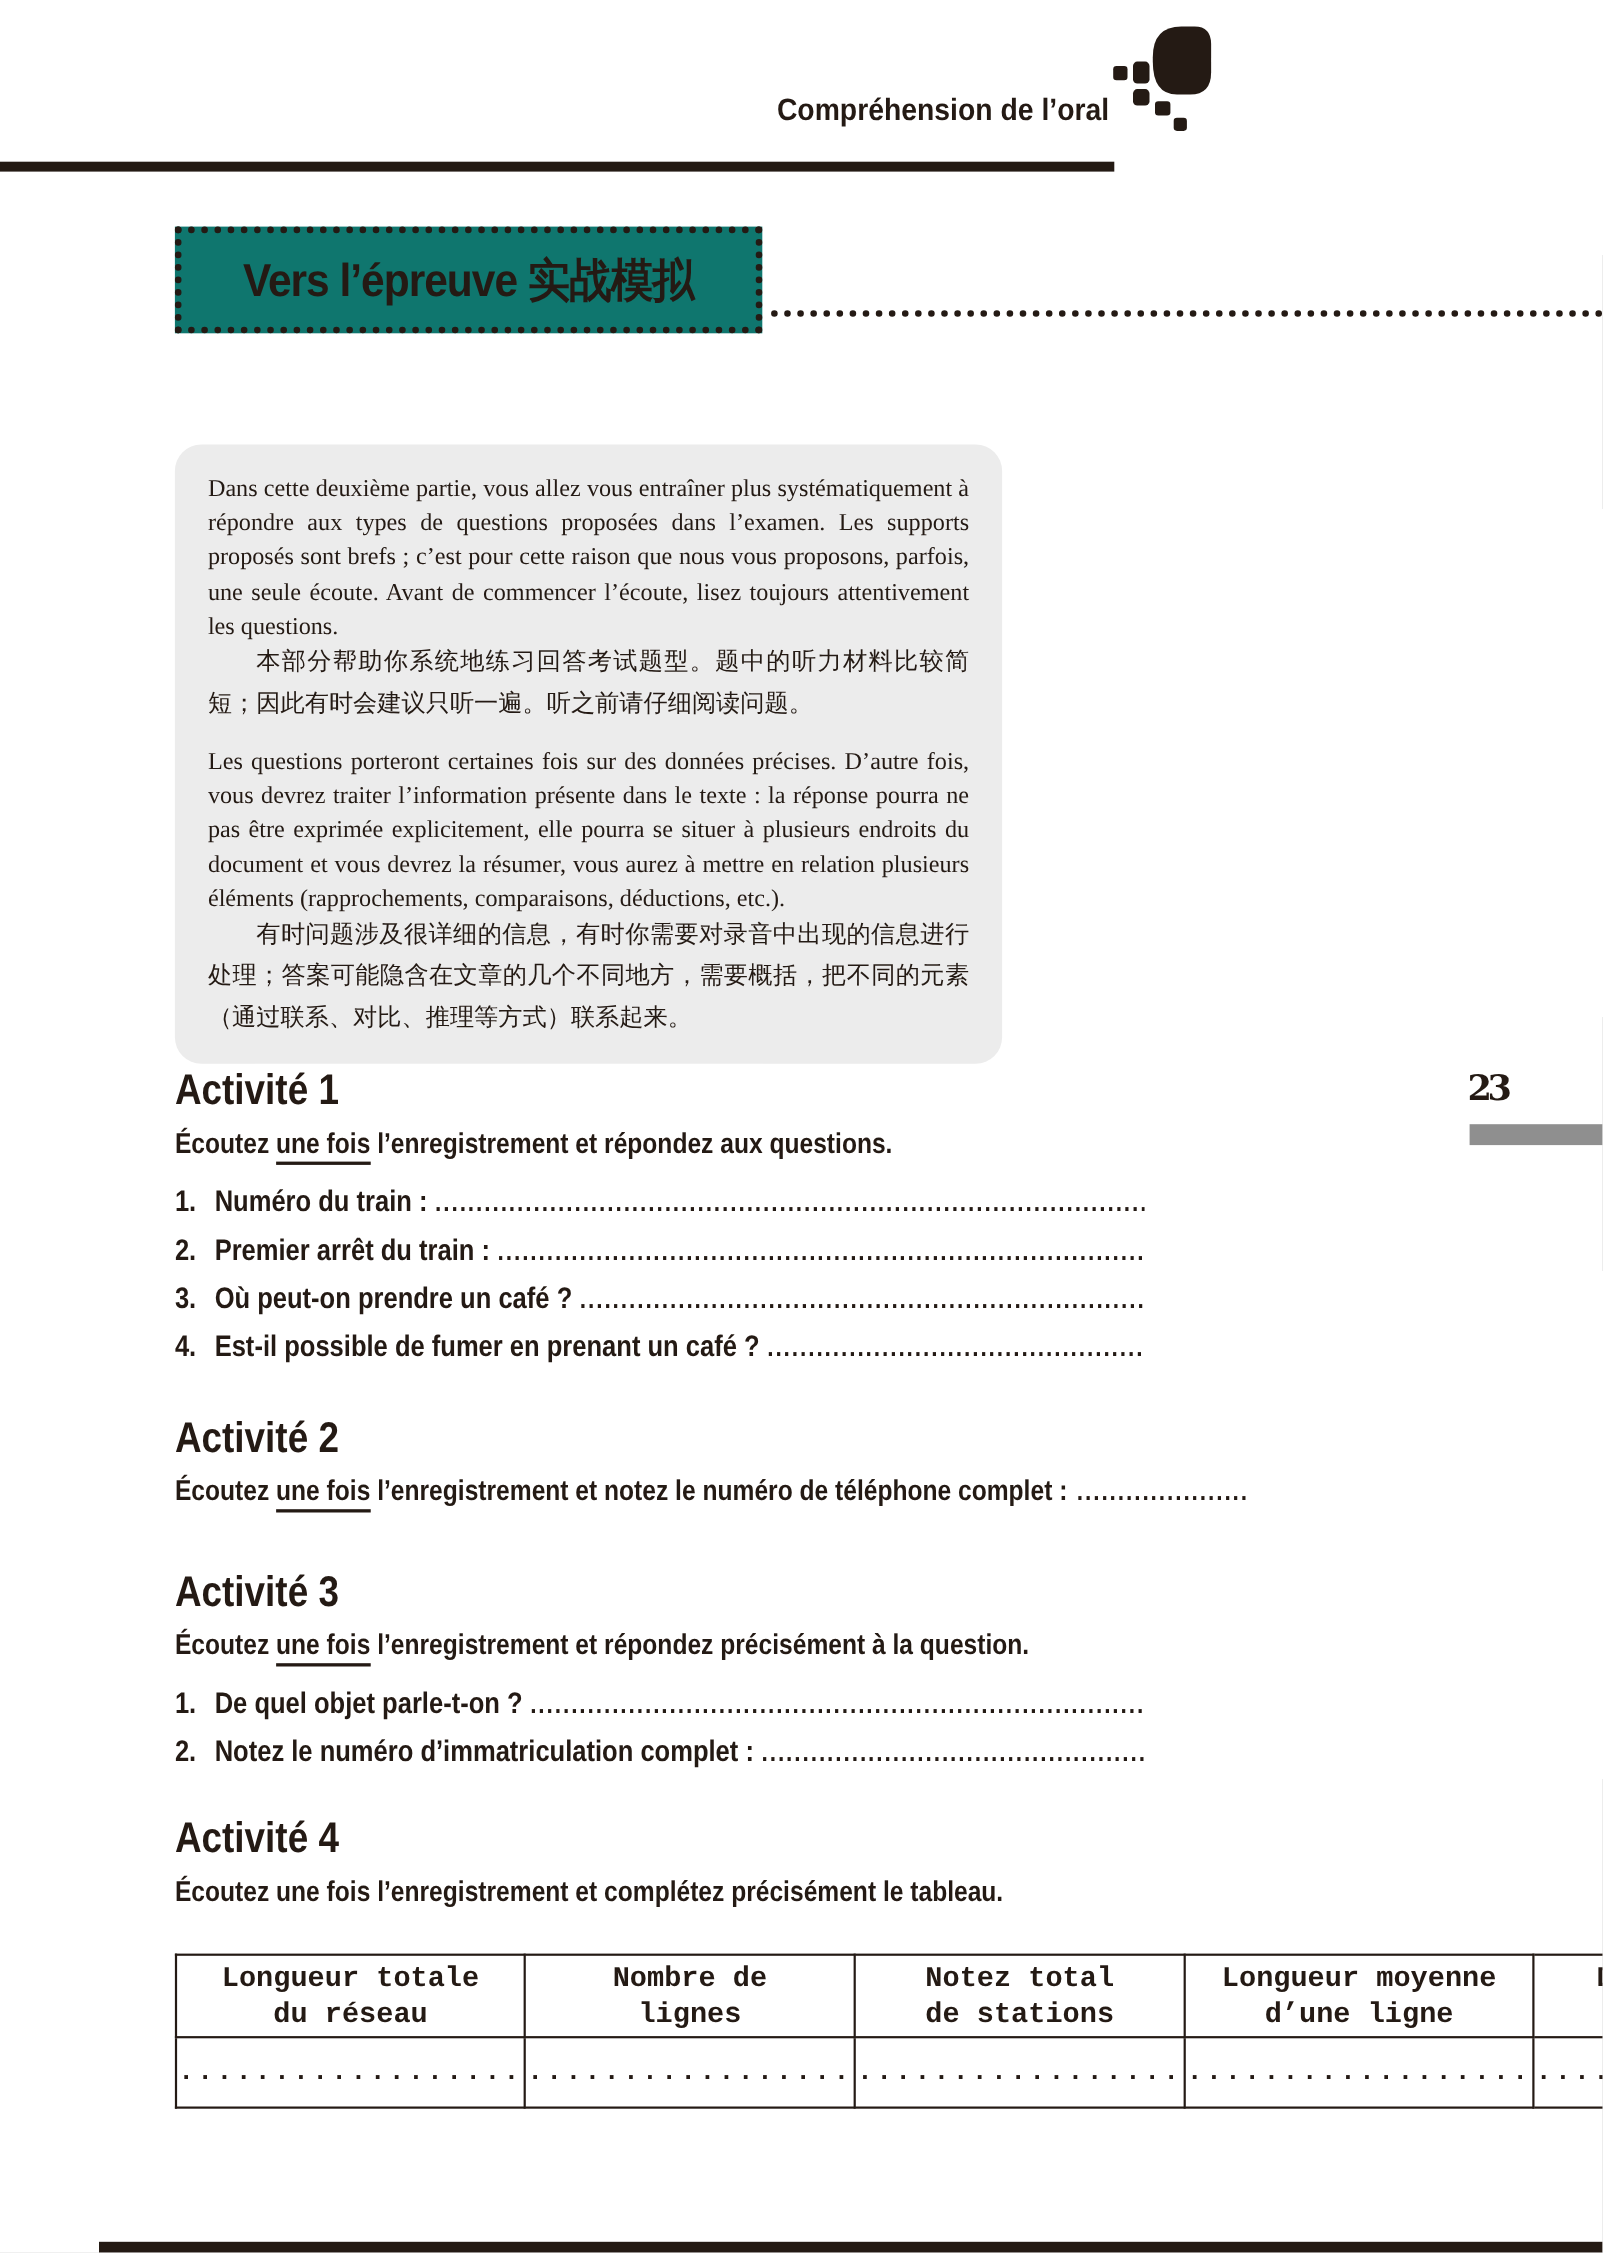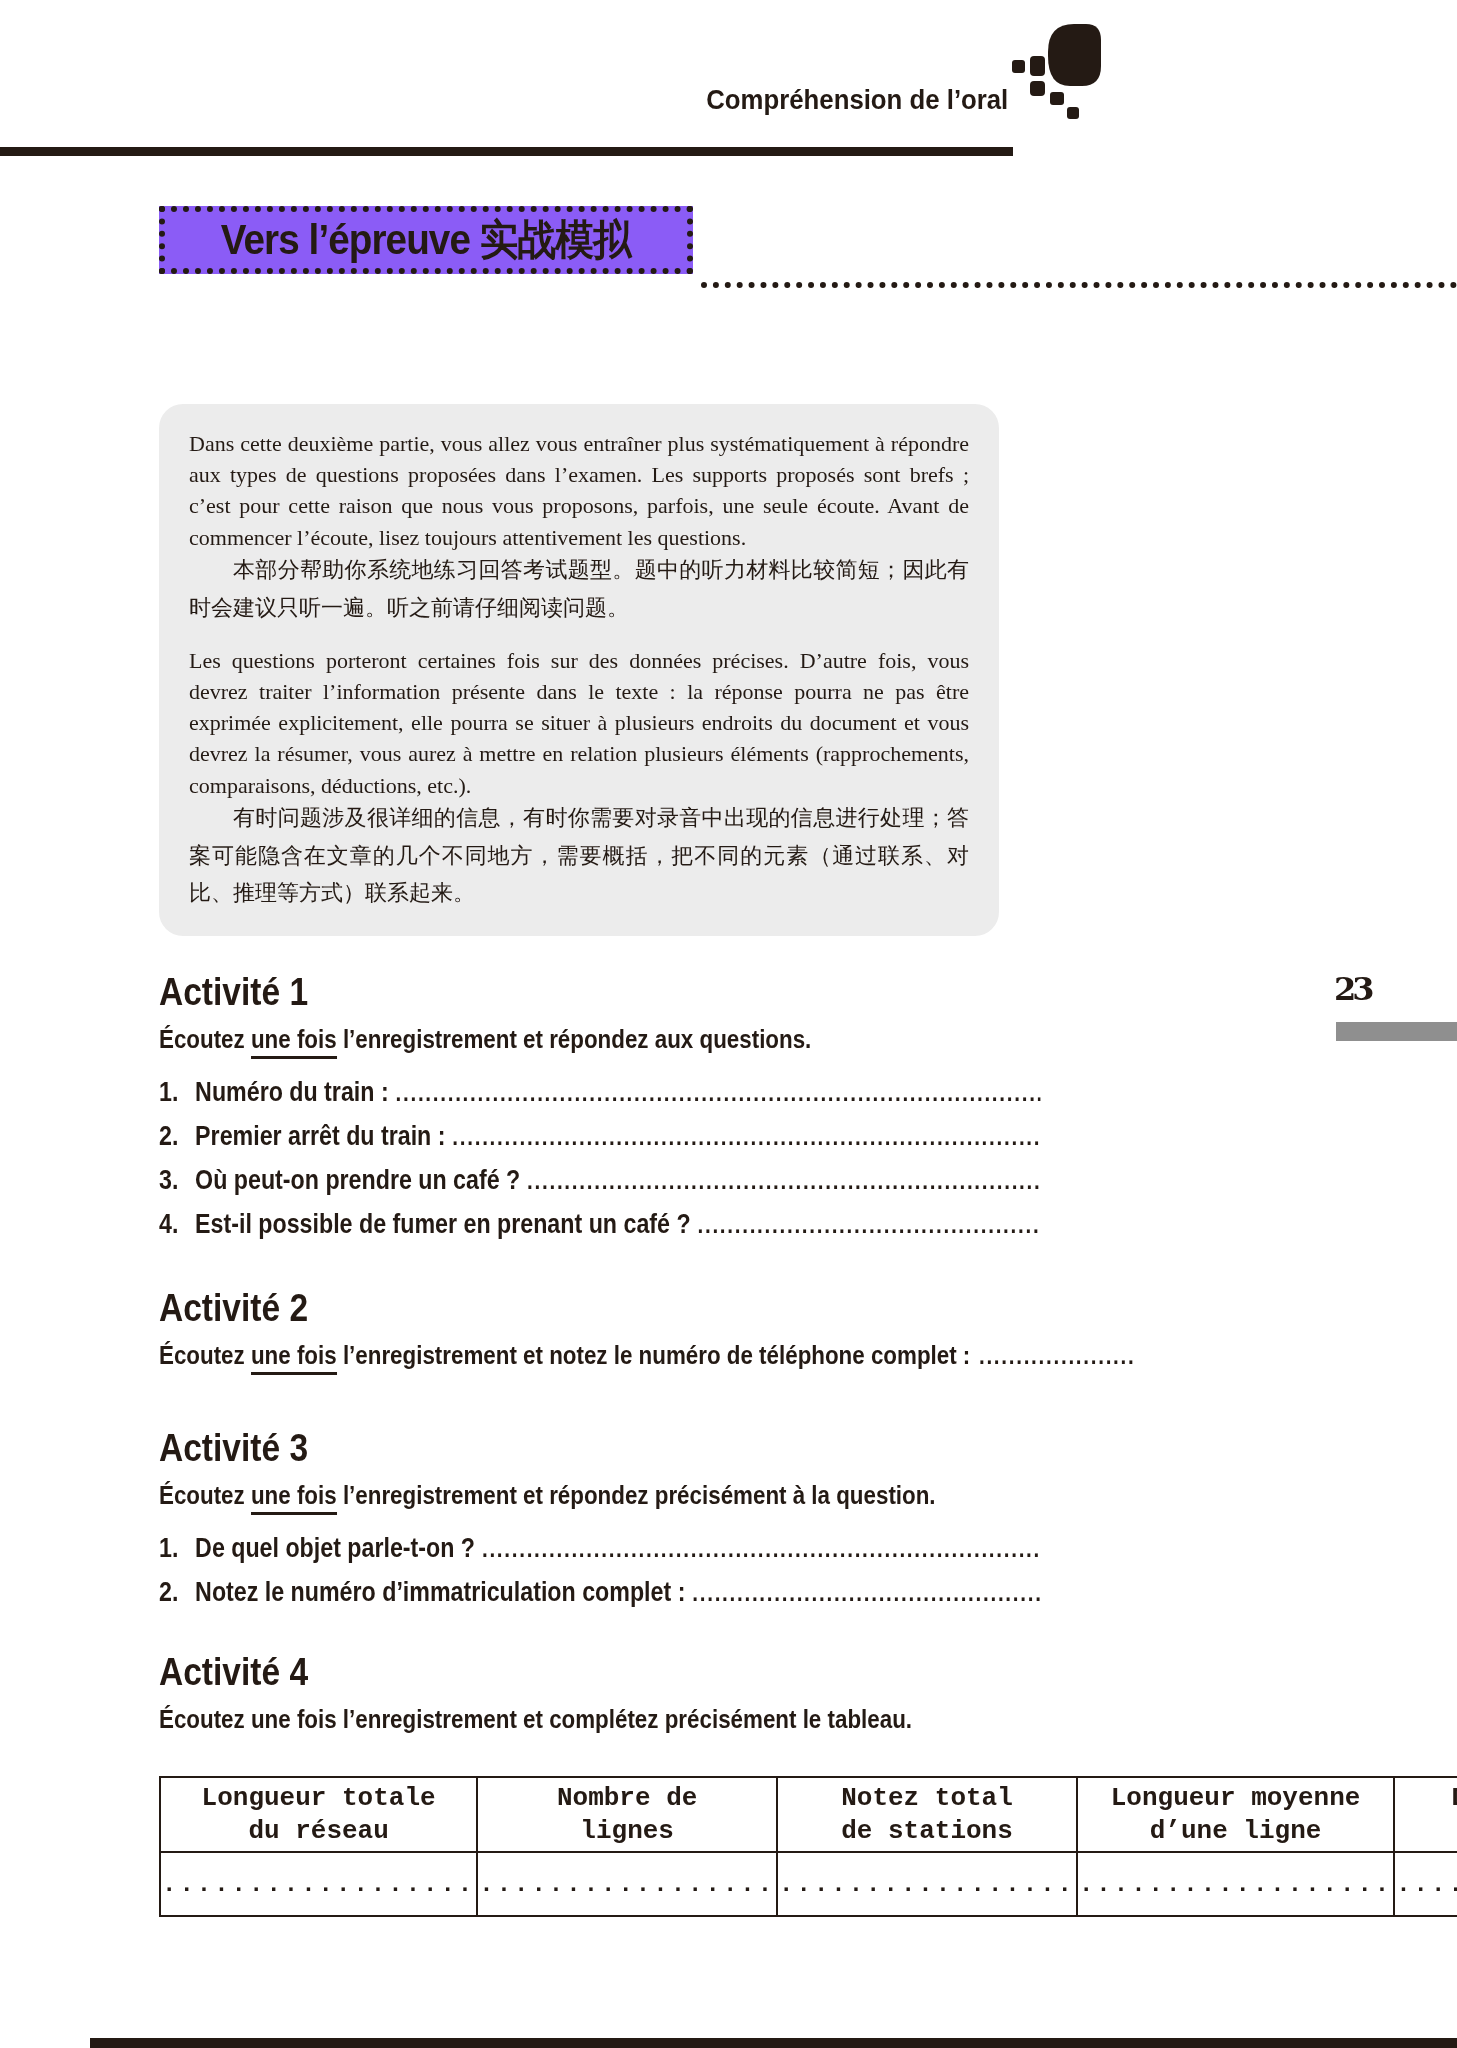--- a/index.html
+++ b/index.html
@@ -13,32 +13,32 @@
   .header-title-wrap { position:absolute; top:84px; left:0; width:1008px; text-align:right; }
   .header-title {
     display:inline-block; font-size:28px; font-weight:bold; white-space:nowrap;
     transform:scaleX(0.92); transform-origin:100% 50%;
   }
   .logo { position:absolute; left:1010px; top:22px; }
   .logo path, .logo rect { fill:#241a14; }
   .header-rule { position:absolute; left:0; top:147px; width:1013px; height:9px; background:#241a14; }
   
   .banner {
-    position:absolute; left:159px; top:206px; width:534px; height:68px;
-    background:#8b5cf6; border:6px dotted #241a14; box-sizing:border-box;
+    position:absolute; left:159px; top:206px; width:534px; height:97px;
+    background:#0f766e; border:6px dotted #241a14; box-sizing:border-box;
     display:flex; align-items:center; justify-content:center;
   }
   .banner-text {
     font-size:42px; font-weight:bold; white-space:nowrap;
     letter-spacing:-1px; transform:scaleX(0.92);
   }
   .banner-trail { position:absolute; left:701px; top:282px; width:756px; height:0; border-top:6px dotted #241a14; }
   
   .intro-box {
-    position:absolute; left:159px; top:404px; width:840px; box-sizing:border-box;
+    position:absolute; left:159px; top:404px; width:752px; box-sizing:border-box;
     background:#ececec; border-radius:24px; padding:24px 30px 22px 30px;
     font-family:"Liberation Serif","DejaVu Serif",serif; font-size:22px; color:#241a14;
   }
   .intro-box p { margin:0; text-align:justify; }
   .intro-box .fr { line-height:1.42; }
   .intro-box .zh { line-height:1.72; text-indent:2em;font-family:Liberation Mono, monospace; }
   .intro-box .gap { margin-top:16px; }
   
   .pageno {
     position:absolute; left:1334px; top:970px;

